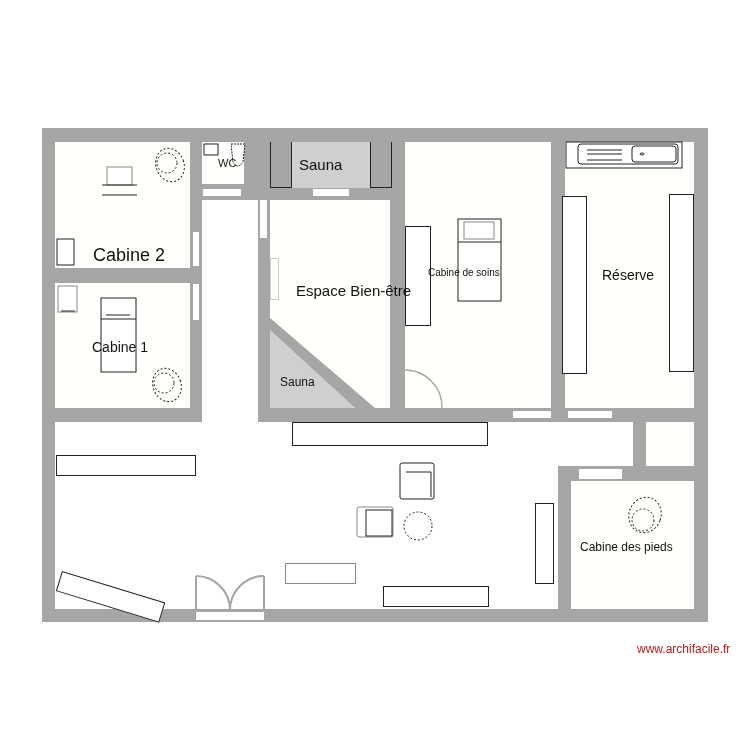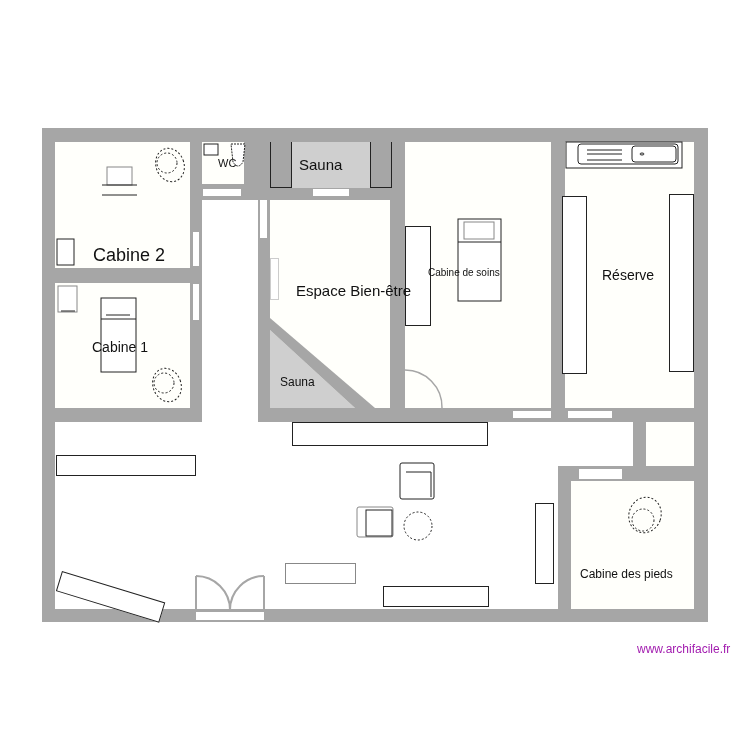--- a/index.html
+++ b/index.html
@@ -6,21 +6,21 @@
   body { width:750px; height:750px; position:relative; overflow:hidden; font-family:"Liberation Sans", sans-serif; }
   .plan { position:absolute; left:0; top:0; width:750px; height:750px; }
   .wall { position:absolute; background:#a6a6a6; }
   .room { position:absolute; background:#fffffb; }
   .room-grey { position:absolute; background:#cfcfcf; }
   .label { position:absolute; color:#111; white-space:nowrap; font-family:Liberation Sans, sans-serif; }
   .furn { position:absolute; background:#fff; border:1.5px solid #222; box-sizing:border-box; }
   .win { position:absolute; background:#fff; box-sizing:border-box; }
   .winh { border-top:1px solid #a6a6a6; border-bottom:1px solid #a6a6a6; }
   .winv { border-left:1px solid #a6a6a6; border-right:1px solid #a6a6a6; }
-  .watermark { position:absolute; left:637px; top:642px; font-size:12px; color:#a21caf; }
+  .watermark { position:absolute; left:637px; top:642px; font-size:12px; color:#b91c1c; }
   svg { position:absolute; overflow:visible; }
 </style>
 </head>
 <body>
 
 <div class="plan">
 
   <div class="room" style="left:55px;top:142px;width:135px;height:126px;"></div>
   <div class="room" style="left:202px;top:142px;width:42px;height:42px;"></div>
   <div class="room-grey" style="left:270px;top:142px;width:120px;height:46px;"></div>
@@ -162,16 +162,16 @@
   </svg>
 
   <span class="label" style="left:93px;top:199px;font-size:18px;margin-top:46px;">Cabine 2</span>
   <span class="label" style="left:218px;top:157px;font-size:11px;">WC</span>
   <span class="label" style="left:299px;top:156px;font-size:15px;">Sauna</span>
   <span class="label" style="left:296px;top:282px;font-size:15px;">Espace Bien-être</span>
   <span class="label" style="left:280px;top:375px;font-size:12px;">Sauna</span>
   <span class="label" style="left:428px;top:267px;font-size:10px;">Cabine de soins</span>
   <span class="label" style="left:602px;top:267px;font-size:14px;">Réserve</span>
   <span class="label" style="left:92px;top:339px;font-size:14px;">Cabine 1</span>
-  <span class="label" style="left:580px;top:540px;font-size:12px;margin-top:27px;">Cabine des pieds</span>
+  <span class="label" style="left:580px;top:540px;font-size:12px;">Cabine des pieds</span>
 
   <span class="watermark">www.archifacile.fr</span>
 </div>
 
 </body></html>

